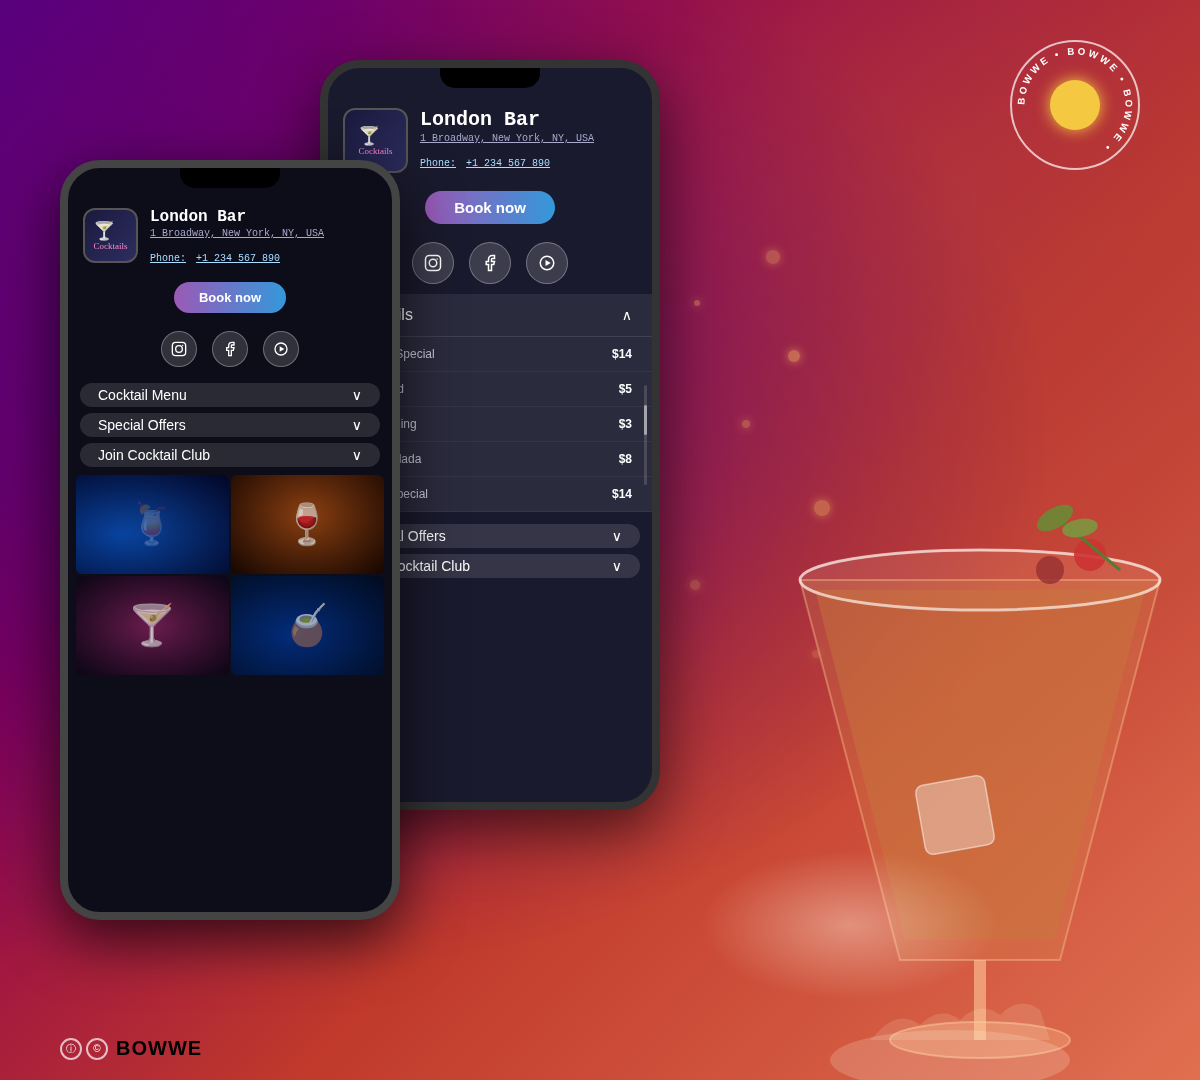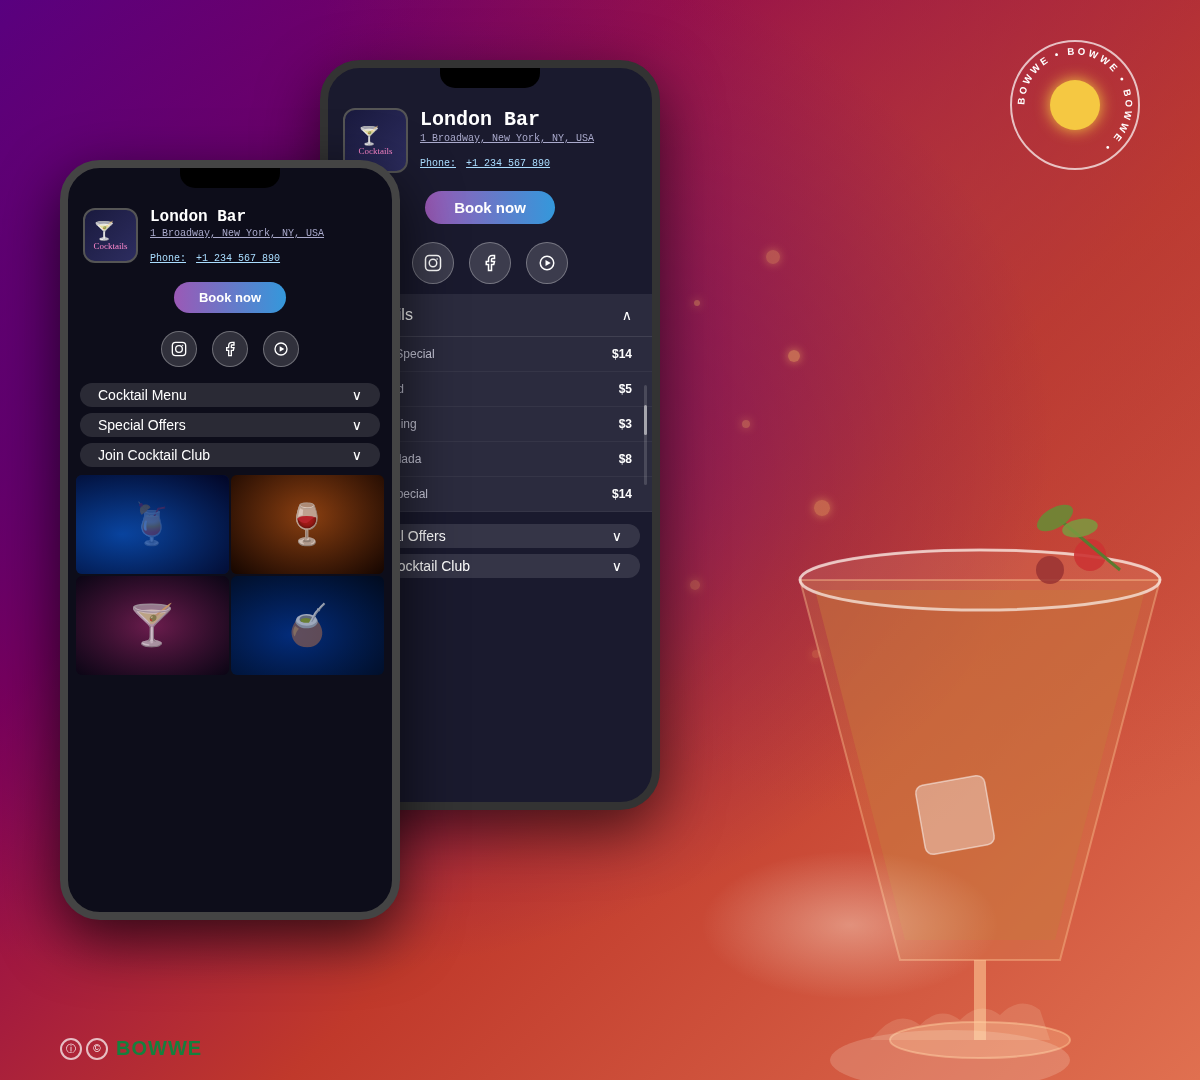--- a/index.html
+++ b/index.html
@@ -359,21 +359,21 @@
       display: flex;
       align-items: center;
       justify-content: center;
       font-size: 10px;
       color: white;
     }
 
     .footer-bowwe-text {
       font-size: 20px;
       font-weight: 900;
-      color: #15803d;
+      color: #000000;
       letter-spacing: 1px;
     }
 
     
     .dot {
       position: absolute;
       border-radius: 50%;
       background: rgba(255, 200, 100, 0.6);
       box-shadow: 0 0 10px rgba(255, 200, 100, 0.8);
     }

